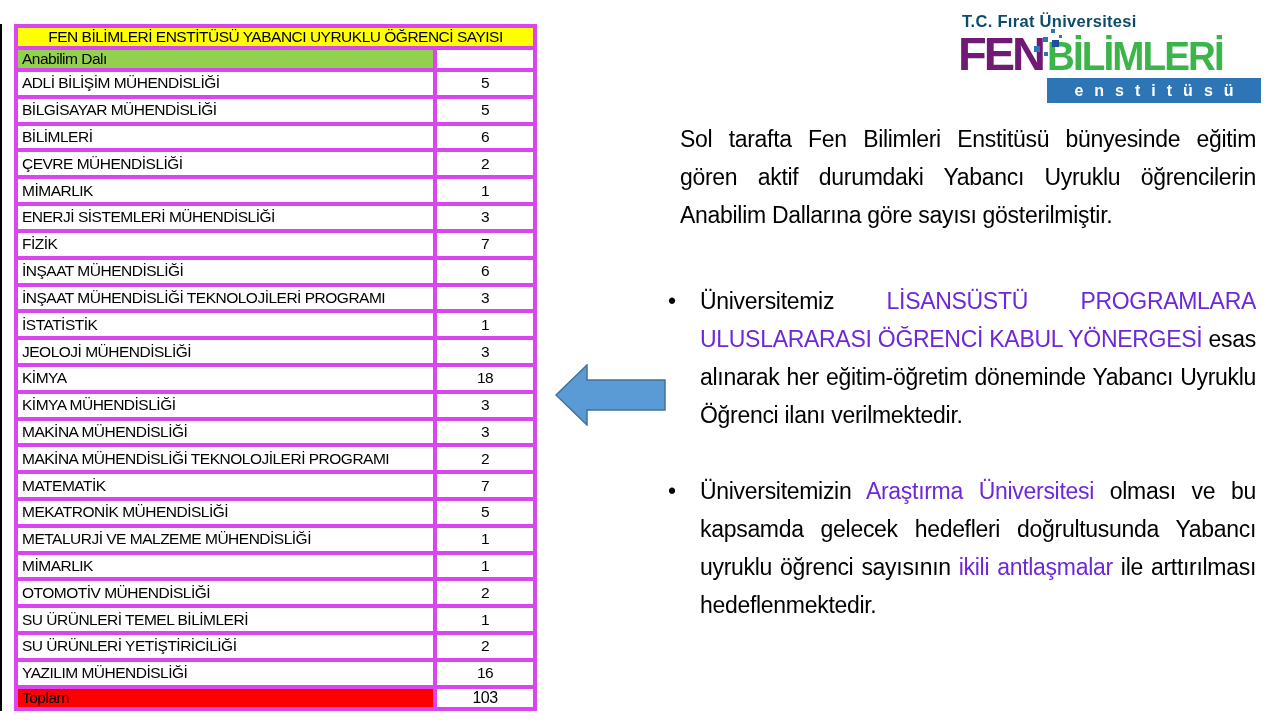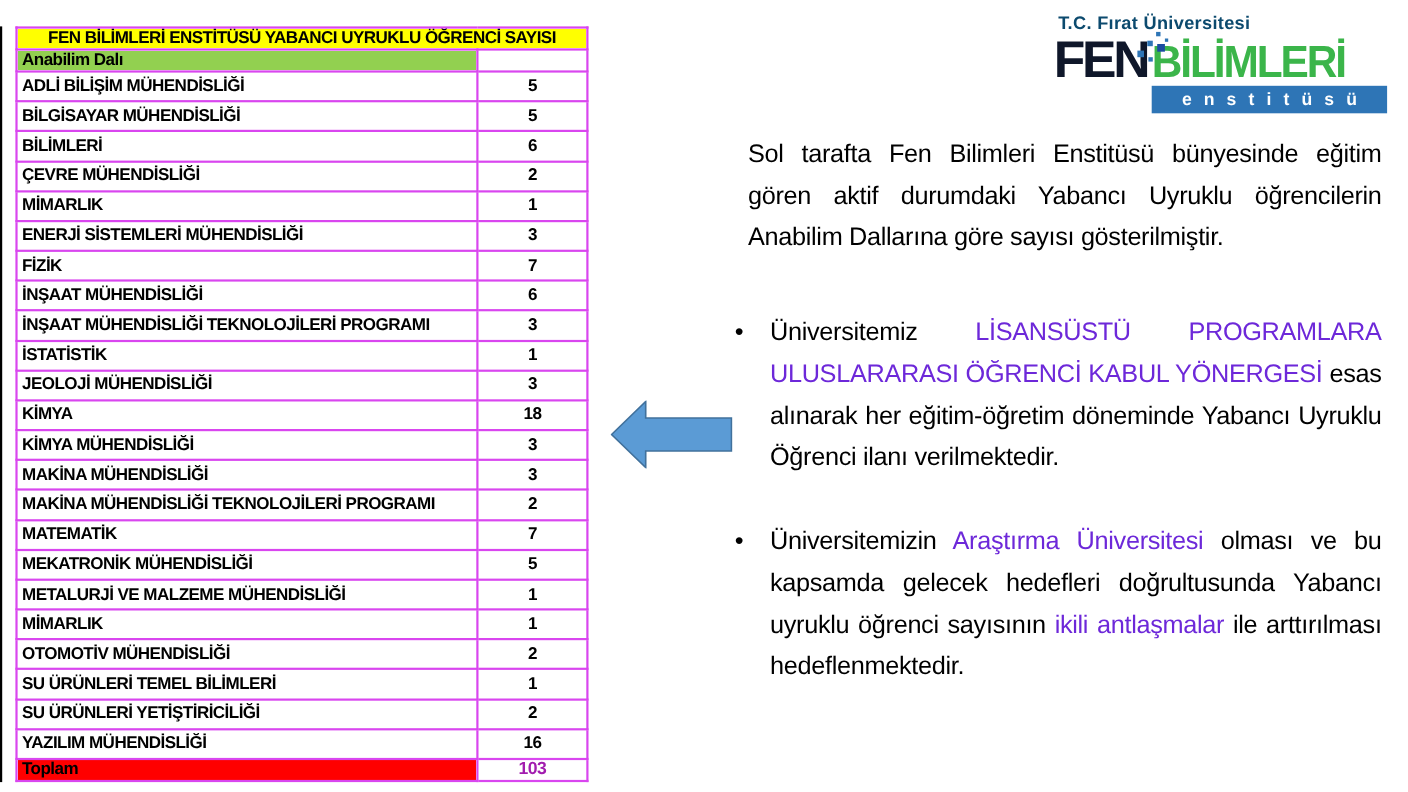--- a/index.html
+++ b/index.html
@@ -6,34 +6,34 @@
   body { width:1280px; height:720px; font-family:"Liberation Sans", sans-serif; }
   .slide { position:relative; width:1280px; height:720px; background:#ffffff; overflow:hidden; }
 
   
   .edge-line { position:absolute; left:0; top:24px; width:2px; height:687px; background:#000; }
   table.data-table {
     position:absolute; left:14px; top:24px; width:519px; height:687px;
     border-collapse:collapse; table-layout:fixed; border:2px solid #000;
   }
   .data-table th, .data-table td {
-    border:2px solid #d946ef; padding:0 4px; color:#000;
-    font-weight:bold; font-size:15.5px; letter-spacing:-0.5px;
+    border:4px solid #d946ef; padding:0 4px; color:#000;
+    font-weight:normal; font-size:15.5px; letter-spacing:-0.5px;
     white-space:nowrap; overflow:hidden; text-align:left; vertical-align:middle;
   }
   .title-cell { background:#FFFF00; text-align:center !important; font-size:15.5px; }
   .dept-header { background:#92D050; font-size:16px; }
   .data-table .count { text-align:center; }
   .total-row .label { background:#FF0000; }
-  .total-row .count { color:#a21caf; font-size:16px; }
+  .total-row .count { color:#000000; font-size:16px; }
 
   
   .logo { position:absolute; left:948px; top:10px; width:320px; height:98px; }
   .logo-title { position:absolute; left:14px; top:2px; font-size:16.5px; font-weight:bold; color:#0c4a6e; letter-spacing:0.3px; }
-  .logo-fen { position:absolute; left:10px; top:20px; font-size:47px; font-weight:800; color:#0f172a; letter-spacing:-3px; line-height:1; }
+  .logo-fen { position:absolute; left:10px; top:20px; font-size:47px; font-weight:800; color:#701a75; letter-spacing:-3px; line-height:1; }
   .logo-bilimleri { position:absolute; left:99px; top:26px; font-size:41px; font-weight:800; color:#3BB54A; letter-spacing:-2px; line-height:1; transform:scaleX(0.94); transform-origin:left; }
   .logo-bar { position:absolute; left:99px; top:68px; width:214px; height:25px; background:#2E75B6; color:#fff;
     font-weight:bold; font-size:16px; line-height:25px; text-align:center; letter-spacing:11px; text-indent:11px; white-space:nowrap; overflow:hidden; }
   .dot { position:absolute; background:#2E75B6; }
   .d1 { left:86px; top:36px; width:6px; height:6px; }
   .d2 { left:95px; top:27px; width:5px; height:5px; }
   .d3 { left:103px; top:19px; width:4px; height:4px; }
   .d4 { left:104px; top:30px; width:7px; height:7px; background:#1B4DA1; }
   .d5 { left:96px; top:42px; width:4px; height:4px; }
   .d6 { left:111px; top:25px; width:3px; height:3px; }

